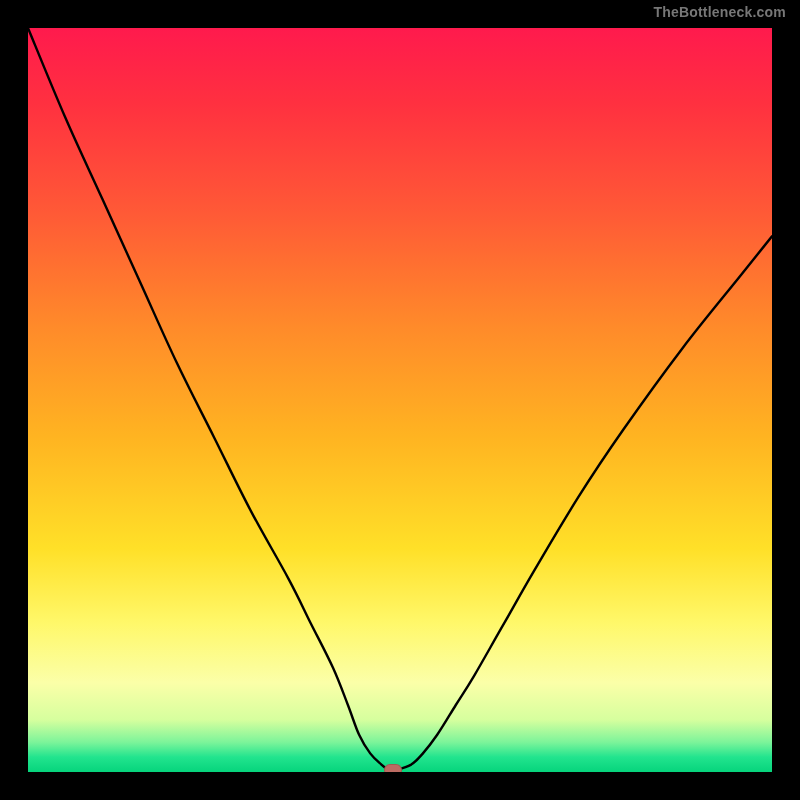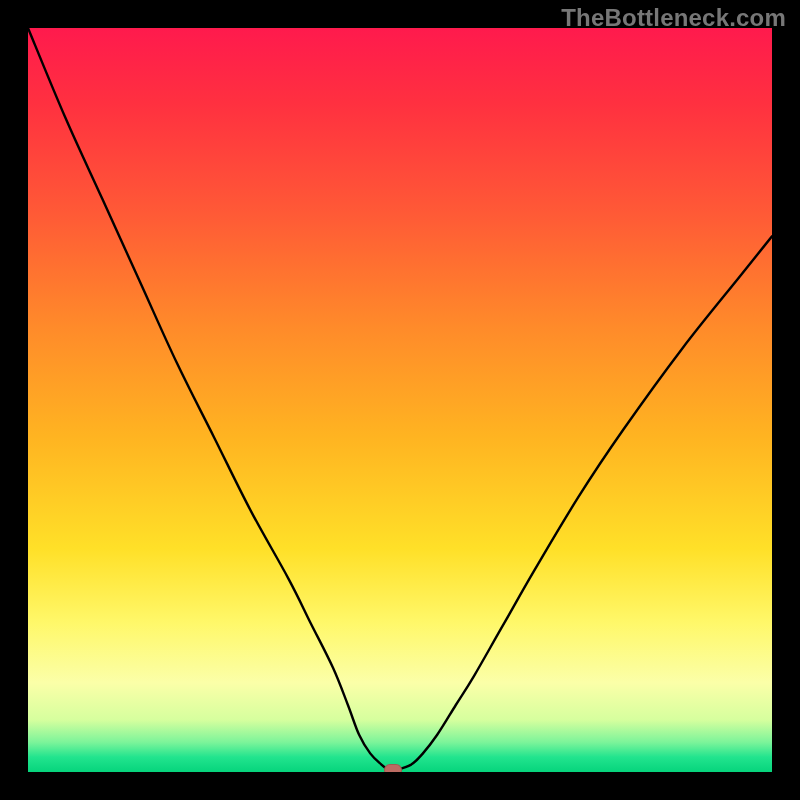--- a/index.html
+++ b/index.html
@@ -15,21 +15,21 @@
     position: relative;
     width: 800px;
     height: 800px;
     background: #000;
   }
   .watermark {
     position: absolute;
     top: 4px;
     right: 14px;
     color: #777;
-    font-size: 24px;
+    font-size: 14px;
     font-weight: 600;
     letter-spacing: 0.2px;
     z-index: 5;
     user-select: none;
   }
   .plot-area {
     position: absolute;
     left: 28px;
     top: 28px;
     width: 744px;

